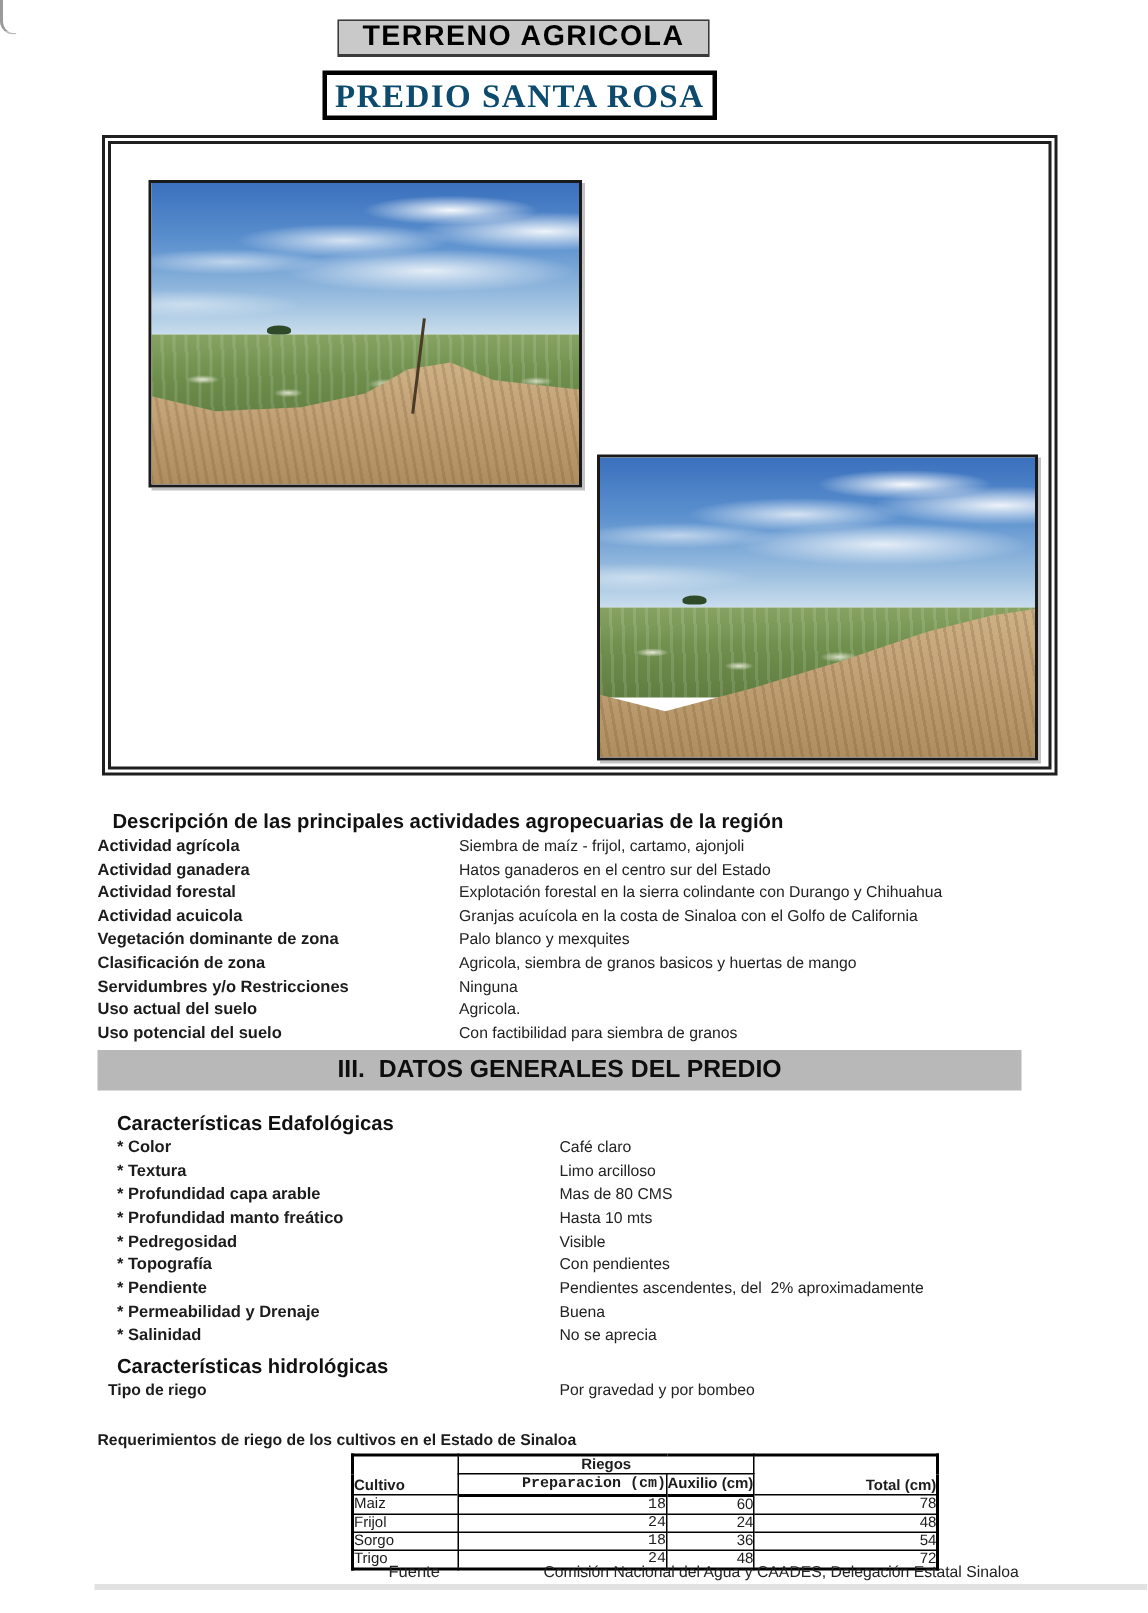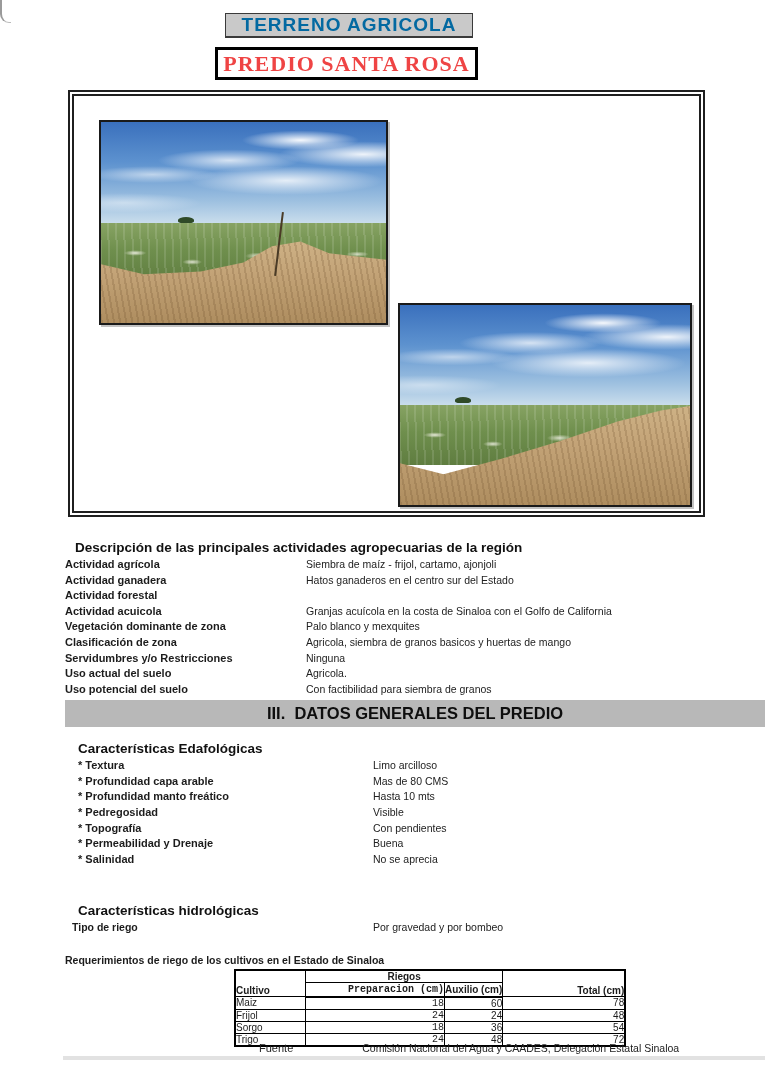--- a/index.html
+++ b/index.html
@@ -7,24 +7,24 @@
        font-family:"Liberation Sans",sans-serif;color:#1c1c1c;}
   .abs{position:absolute;}
 
   
   .corner-mark{left:0;top:0;width:9px;height:22px;border-left:2px solid #9a9a9a;
        border-bottom:1px solid #bbb;border-radius:0 0 0 9px;}
 
   
   .title-gray{left:225px;top:13px;width:248px;height:25px;background:#c9c9c9;
        border:1px solid #3a3a3a;border-bottom-width:2px;box-sizing:border-box;
-       text-align:center;line-height:22px;font-size:19px;font-weight:bold;letter-spacing:1px;color:#0369a1;}
+       text-align:center;line-height:22px;font-size:19px;font-weight:bold;letter-spacing:1px;color:#000000;}
   .title-predio{left:215px;top:47px;width:263px;height:33px;background:#fff;
        border:3px solid #000;box-sizing:border-box;text-align:center;line-height:28px;
-       font-family:"Liberation Serif",serif;font-size:22px;font-weight:bold;letter-spacing:1px;color:#ef4444;}
+       font-family:"Liberation Serif",serif;font-size:22px;font-weight:bold;letter-spacing:1px;color:#0c4a6e;}
 
   
   .photo-frame{left:68px;top:90px;width:637px;height:427px;border:6px double #1f1f1f;
        box-sizing:border-box;background:#fff;}
   .photo{position:absolute;border:2px solid #1a1a1a;box-sizing:border-box;overflow:hidden;
        box-shadow:2px 2px 0 rgba(120,120,120,.45);}
   .photo-1{left:99px;top:120px;width:289px;height:205px;}
   .photo-2{left:398px;top:303px;width:294px;height:204px;}
   .sky{position:absolute;left:0;top:0;width:100%;height:50%;
     background:
@@ -66,21 +66,21 @@
   .desc-rows{left:65px;top:557px;width:680px;}
   .desc-rows .kvrow{line-height:15.6px;height:15.6px;}
   .desc-rows .lbl{width:241px;}
   .edafo-rows{left:78px;top:758px;width:670px;}
   .edafo-rows .kvrow{line-height:15.7px;height:15.7px;}
   .edafo-rows .lbl{width:295px;}
   .hidro-rows{left:72px;top:920px;width:680px;}
   .hidro-rows .kvrow{line-height:15.4px;height:15.4px;}
   .hidro-rows .lbl{width:301px;font-size:10.5px;}
 
-  .banner{left:65px;top:700px;width:700px;height:27px;background:#b8b8b8;
+  .banner{left:65px;top:700px;width:616px;height:27px;background:#b8b8b8;
        text-align:center;line-height:27px;font-size:16.5px;font-weight:bold;color:#0e0e0e;}
 
   .table-title{left:65px;top:954px;font-weight:bold;font-size:10.5px;}
 
   
   table.riego{position:absolute;left:234px;top:969px;border-collapse:collapse;
        border:2px solid #000;table-layout:fixed;}
   table.riego td{border:1px solid #000;font-size:10px;padding:0;line-height:11px;
        overflow:hidden;white-space:nowrap;}
   table.riego .hdr{font-weight:bold;}
@@ -131,20 +131,21 @@
   <div class="kvrow">
       <span class="lbl">Actividad agrícola</span>
       <span class="val">Siembra de maíz - frijol, cartamo, ajonjoli</span>
     </div>
   <div class="kvrow">
       <span class="lbl">Actividad ganadera</span>
       <span class="val">Hatos ganaderos en el centro sur del Estado</span>
     </div>
   <div class="kvrow">
       <span class="lbl">Actividad forestal</span>
+      <span class="val">Explotación forestal en la sierra colindante con Durango y Chihuahua</span>
     </div>
   <div class="kvrow">
       <span class="lbl">Actividad acuicola</span>
       <span class="val">Granjas acuícola en la costa de Sinaloa con el Golfo de California</span>
     </div>
   <div class="kvrow">
       <span class="lbl">Vegetación dominante de zona</span>
       <span class="val">Palo blanco y mexquites</span>
     </div>
   <div class="kvrow">
@@ -164,38 +165,46 @@
       <span class="val">Con factibilidad para siembra de granos</span>
     </div>
 </div>
 
 <div class="abs banner">III.&nbsp; DATOS GENERALES DEL PREDIO</div>
 
 <div class="abs sec-head" style="left:78px;top:741px;">Características Edafológicas</div>
 
 <div class="abs kv-rows edafo-rows">
   <div class="kvrow">
+      <span class="lbl">* Color</span>
+      <span class="val">Café claro</span>
+    </div>
+  <div class="kvrow">
       <span class="lbl">* Textura</span>
       <span class="val">Limo arcilloso</span>
     </div>
   <div class="kvrow">
       <span class="lbl">* Profundidad capa arable</span>
       <span class="val">Mas de 80 CMS</span>
     </div>
   <div class="kvrow">
       <span class="lbl">* Profundidad manto freático</span>
       <span class="val">Hasta 10 mts</span>
     </div>
   <div class="kvrow">
       <span class="lbl">* Pedregosidad</span>
       <span class="val">Visible</span>
     </div>
   <div class="kvrow">
       <span class="lbl">* Topografía</span>
       <span class="val">Con pendientes</span>
+    </div>
+  <div class="kvrow">
+      <span class="lbl">* Pendiente</span>
+      <span class="val">Pendientes ascendentes, del&nbsp; 2% aproximadamente</span>
     </div>
   <div class="kvrow">
       <span class="lbl">* Permeabilidad y Drenaje</span>
       <span class="val">Buena</span>
     </div>
   <div class="kvrow">
       <span class="lbl">* Salinidad</span>
       <span class="val">No se aprecia</span>
     </div>
 </div>

